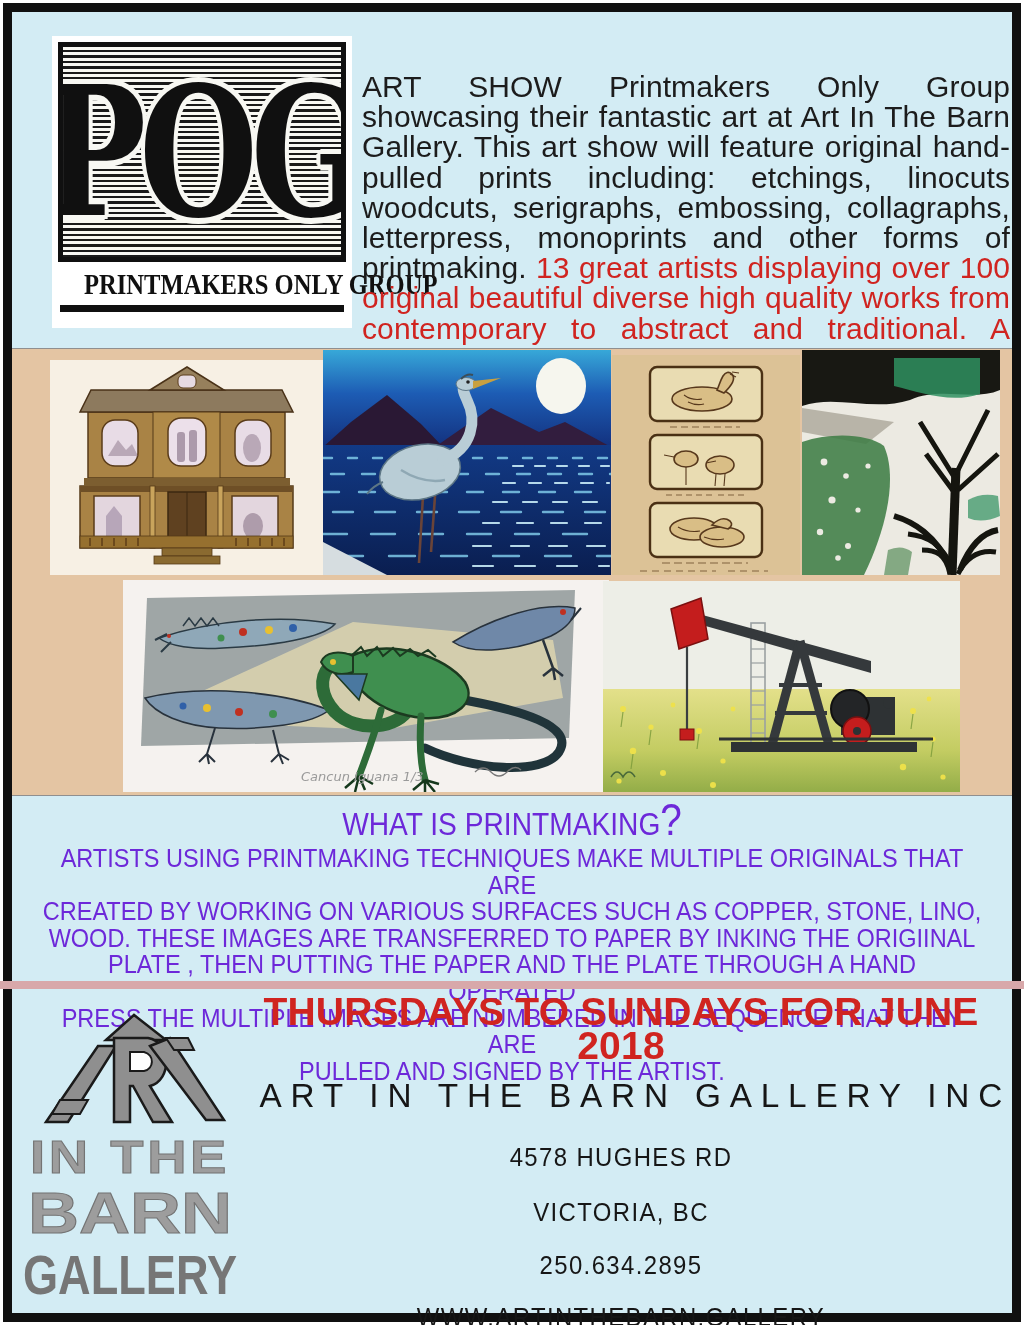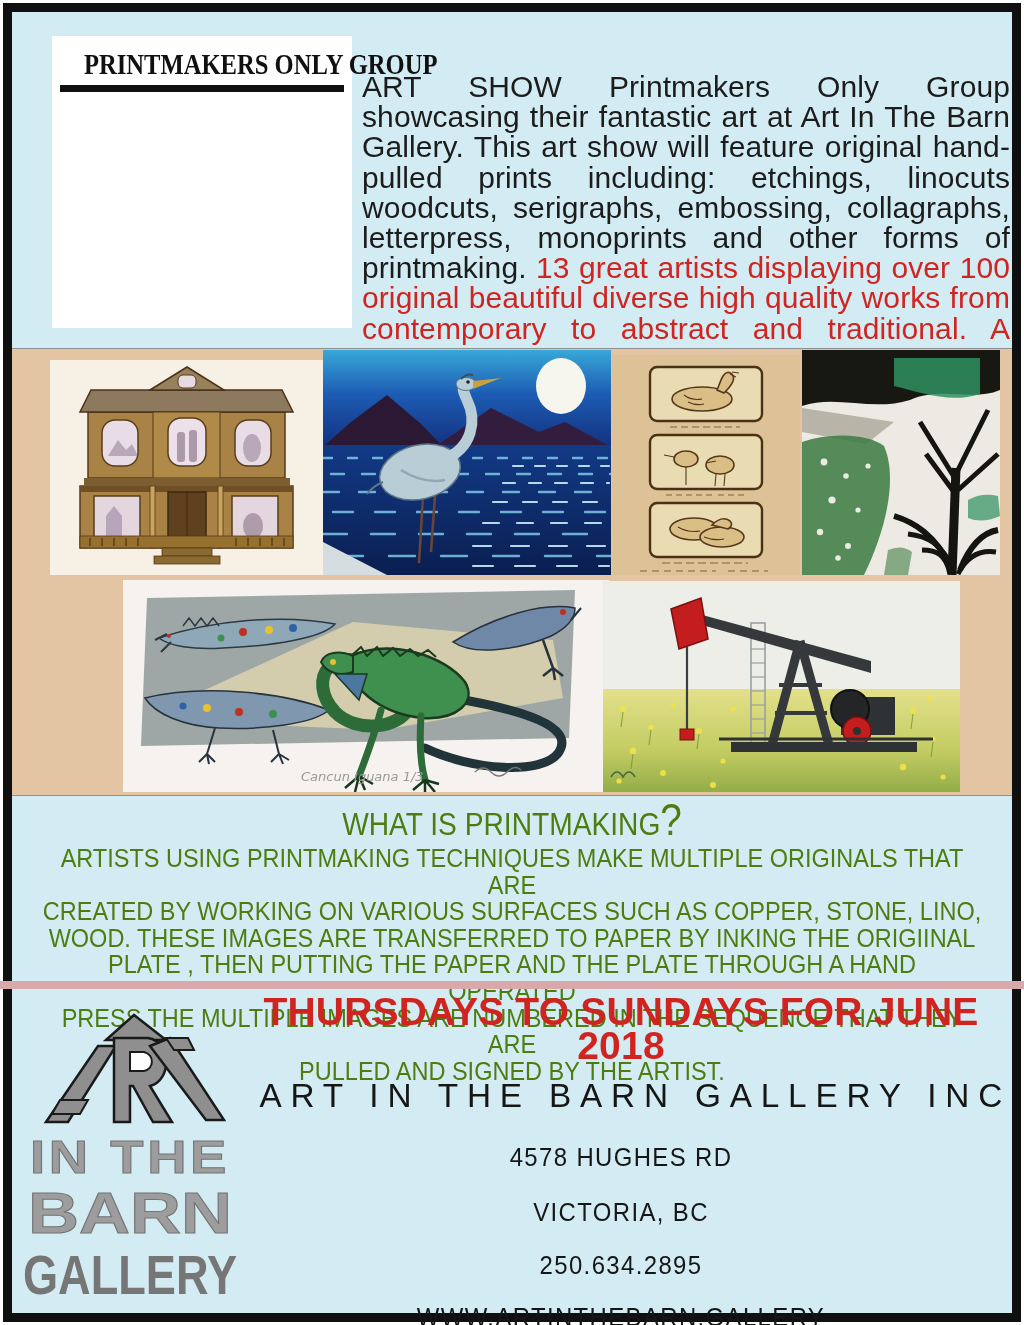--- a/index.html
+++ b/index.html
@@ -41,21 +41,21 @@
   .intro .red{color:#d02420;}
   
   .collage{
     position:absolute;left:0;top:336px;width:1000px;height:448px;
     background:#e4c5a3;border-top:1px solid #8f8f8f;border-bottom:1px solid #8f8f8f;
     box-sizing:border-box;overflow:hidden;
   }
   .art{position:absolute;}
   .art svg{display:block;width:100%;height:100%;}
   
-  .whatis{position:absolute;left:0;top:790px;width:1000px;text-align:center;color:#4d7c0f;}
+  .whatis{position:absolute;left:0;top:790px;width:1000px;text-align:center;color:#6d28d9;}
   .whatis-h{
     font-size:32px;line-height:36px;letter-spacing:0;
     transform:scaleX(0.88);transform-origin:center top;
   }
   .whatis-h .qmark{font-size:44px;font-weight:normal;}
   .whatis-b{
     margin-top:3px;font-size:25px;line-height:26.6px;white-space:pre-line;
     transform:scaleX(0.94);transform-origin:center top;letter-spacing:0;
   }
   
@@ -76,20 +76,23 @@
   .addr.a2{margin-top:24px;}
   .addr.a3{margin-top:22px;}
   .addr.a4{margin-top:21px;}
 </style>
 </head>
 <body>
 
 <div class="poster">
 
   <div class="pog">
+    <div class="pog-hatch">
+      <div class="pog-letters">POG</div>
+    </div>
     <div class="pog-name">PRINTMAKERS ONLY GROUP</div>
     <div class="pog-bar"></div>
   </div>
 
   <p class="intro"><span>ART SHOW Printmakers Only Group showcasing their fantastic art at Art In The Barn Gallery. This art show will feature original hand-pulled prints including: etchings, linocuts woodcuts, serigraphs, embossing, collagraphs, letterpress, monoprints and other forms of printmaking. </span><span class="red">13 great artists displaying over 100 original beautiful diverse high quality works from contemporary to abstract and traditional. A MUST SEE</span></p>
 
   <div class="collage">
 
     <div class="art" style="left:38px;top:11px;width:273px;height:215px;">
       <svg viewBox="0 0 273 215">

